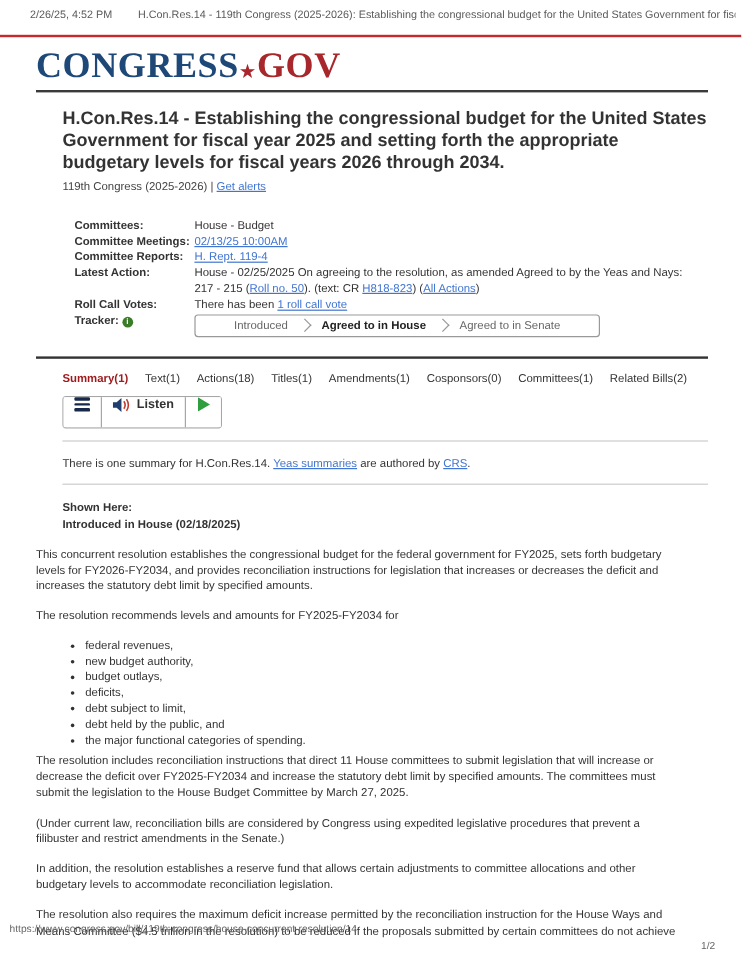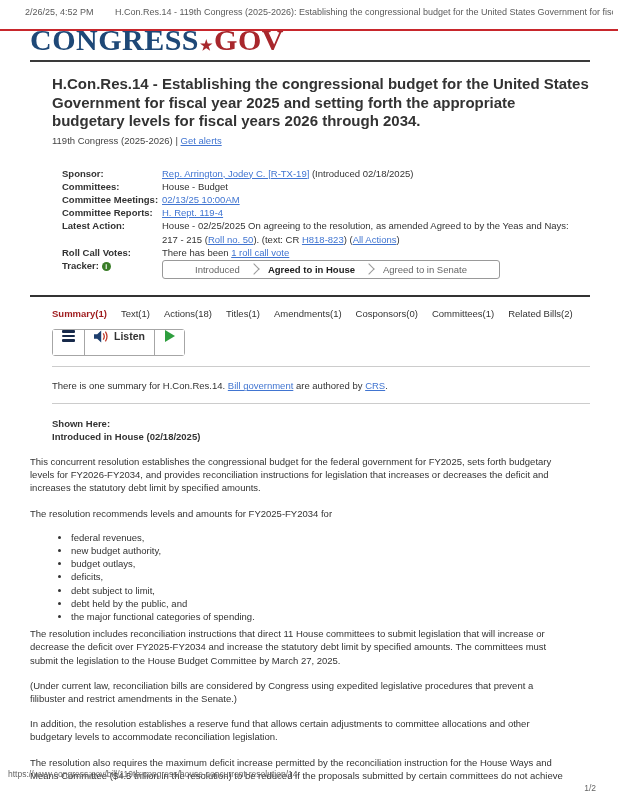--- a/index.html
+++ b/index.html
@@ -7,21 +7,21 @@
           font-family:"Liberation Sans", sans-serif; color:#333; }
 
   
   .print-ts   { position:absolute; top:7px; left:25px; font-size:9px; color:#5a5a5a; }
   .print-title{ position:absolute; top:7px; left:115px; font-size:9px; color:#5a5a5a;
                 white-space:nowrap; max-width:498px; overflow:hidden; }
   .red-rule   { position:absolute; top:29px; left:0; width:618px; height:2px; background:#c8272c; }
   .footer-url { position:absolute; bottom:21px; left:8px;  font-size:8.5px; color:#666; }
   .footer-page{ position:absolute; bottom:7px; right:22px; font-size:8.5px; color:#666; }
 
-  .content { position:absolute; top:21px; left:30px; width:560px; }
+  .content { position:absolute; top:36px; left:30px; width:560px; }
 
   
   .logo { font-family:"Liberation Serif", serif; font-weight:bold; font-size:30px;
           line-height:1; letter-spacing:.5px; margin-top:4px; }
   .logo-congress { color:#1e4877; }
   .logo-star { color:#a8272c; font-size:14px; margin:0 1px; }
   .logo-gov  { color:#a8272c; }
   .logo-rule { margin-top:5px; height:2px; background:#3a3a3a; }
 
   a.lnk { color:#4175d1; text-decoration:underline; cursor:pointer; }
@@ -96,26 +96,20 @@
     <div class="inner">
       <div class="bill-title">H.Con.Res.14 - Establishing the congressional budget for the United States Government for fiscal year 2025 and setting forth the appropriate budgetary levels for fiscal years 2026 through 2034.</div>
       <div class="congress-line">
         <span>119th Congress (2025-2026) | </span><a class="lnk">Get alerts</a>
       </div>
     </div>
 
     
     <div class="overview">
       <div class="orow">
-        <div class="olabel">Sponsor:</div>
-        <div class="ovalue">
-          <a class="lnk">Rep. Arrington, Jodey C. [R-TX-19]</a><span> (Introduced 02/18/2025)</span>
-        </div>
-      </div>
-      <div class="orow">
         <div class="olabel">Committees:</div>
         <div class="ovalue">House - Budget</div>
       </div>
       <div class="orow">
         <div class="olabel">Committee Meetings:</div>
         <div class="ovalue"><a class="lnk">02/13/25 10:00AM</a></div>
       </div>
       <div class="orow">
         <div class="olabel">Committee Reports:</div>
         <div class="ovalue"><a class="lnk">H. Rept. 119-4</a></div>
@@ -184,21 +178,21 @@
         <svg width="11" height="12" viewBox="0 0 11 12">
           <polygon points="1,0 11,6 1,12" fill="#2e9e3e"></polygon>
         </svg>
       </div>
     </div>
 
     <div class="light-rule"></div>
 
     
     <div class="body-text intro">
-      <span>There is one summary for H.Con.Res.14. </span><a class="lnk">Bill government</a><span> are authored by </span><a class="lnk">CRS</a><span>.</span>
+      <span>There is one summary for H.Con.Res.14. </span><a class="lnk">Yeas summaries</a><span> are authored by </span><a class="lnk">CRS</a><span>.</span>
     </div>
 
     <div class="light-rule"></div>
 
     
     <div class="body-text shown">
       <div>Shown Here:</div>
       <div>Introduced in House (02/18/2025)</div>
     </div>
 

